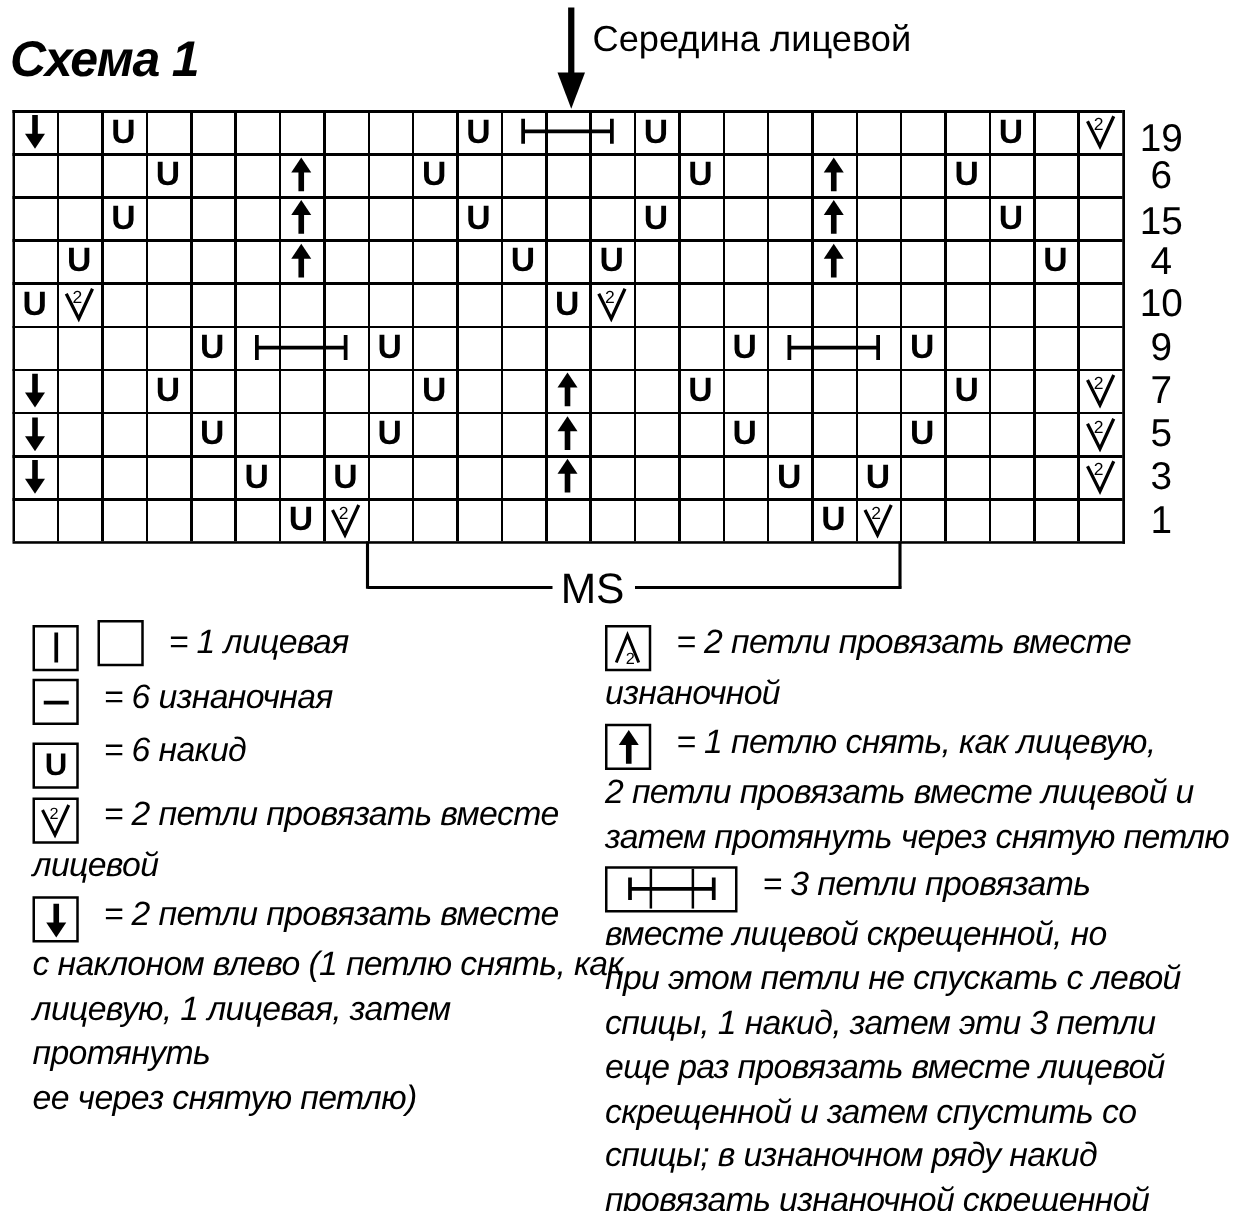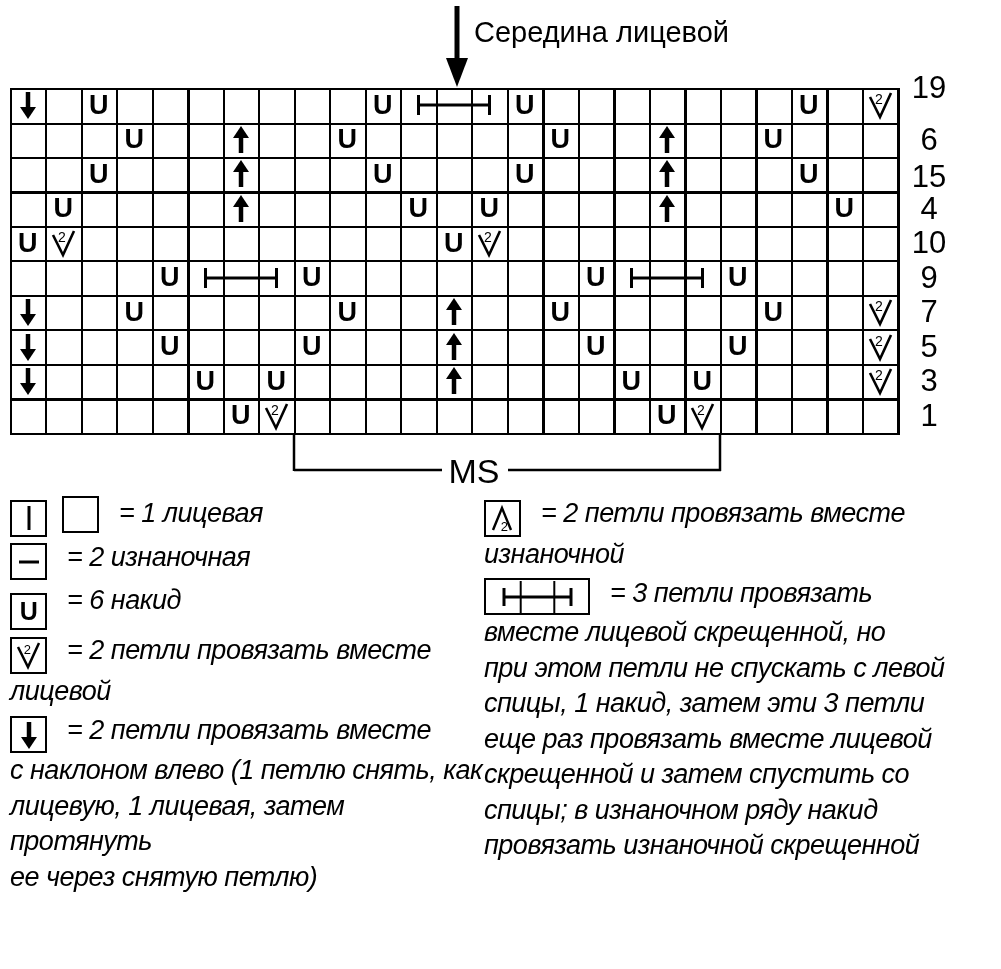--- a/index.html
+++ b/index.html
@@ -32,20 +32,21 @@
           vertical-align:-11px;margin-right:13px;background:#fff;}
   .lg-box.second{margin-left:2px;}
   .lg-box.wide{width:106px;}
   .lg-u{font-size:25px;font-weight:bold;font-style:normal;line-height:1;}
 </style>
 </head>
 <body>
 
 <div id="page">
 
+  <div class="title">Схема 1</div>
 
   <div class="center-arrow">
     <svg width="32" height="84" viewBox="0 0 32 84">
       <line x1="16" y1="2" x2="16" y2="58" stroke="#000" stroke-width="5"></line>
       <polygon points="5,54 27,54 16,83" fill="#000"></polygon>
     </svg>
   </div>
   <div class="center-label">Середина лицевой</div>
 
   <div class="grid">
@@ -299,21 +300,21 @@
         <span class="u-glyph">U</span>
       </div>
       <div class="cellsym" style="left: 674.5px; top: 310.5px; width: 35.5px; height: 34.5px;">
         <svg width="30" height="30" viewBox="0 0 30 30">
           <polyline points="5,7 15,27 26,3" fill="none" stroke="#000" stroke-width="2.6"></polyline>
           <text x="14" y="14" font-size="14" text-anchor="middle" fill="#000">2</text>
         </svg>
       </div>
     </div>
   <div>
-      <div class="rownum" style="top: 71px;">19</div>
+      <div class="rownum" style="top: 94px;">19</div>
       <div class="rownum" style="top: 122.5px;">6</div>
       <div class="rownum" style="top: 160px;">15</div>
       <div class="rownum" style="top: 191.5px;">4</div>
       <div class="rownum" style="top: 226px;">10</div>
       <div class="rownum" style="top: 260.5px;">9</div>
       <div class="rownum" style="top: 295px;">7</div>
       <div class="rownum" style="top: 329.5px;">5</div>
       <div class="rownum" style="top: 364px;">3</div>
       <div class="rownum" style="top: 398.5px;">1</div>
     </div>
@@ -321,36 +322,36 @@
   <div class="ms-svg">
     <svg width="460" height="42" viewBox="0 0 460 42">
       <line x1="10" y1="0" x2="10" y2="38" stroke="#000" stroke-width="2.5"></line>
       <line x1="436" y1="0" x2="436" y2="38" stroke="#000" stroke-width="2.5"></line>
       <line x1="10" y1="37" x2="158" y2="37" stroke="#000" stroke-width="2.5"></line>
       <line x1="224" y1="37" x2="437" y2="37" stroke="#000" stroke-width="2.5"></line>
     </svg>
   </div>
   <div class="ms-text">MS</div>
 
-  <div class="legend-col" style="left:10px;width:480px;">
+  <div class="legend-col" style="left:26px;width:480px;">
     <div class="legend-item">
       <span class="lg-box">
         <svg width="28" height="30" viewBox="0 0 28 30">
             <line x1="14" y1="3" x2="14" y2="27" stroke="#000" stroke-width="3"></line>
           </svg>
       </span><span class="lg-box second"></span>
       <span class="legend-text">= 1 лицевая</span>
     </div>
     <div class="legend-item">
       <span class="lg-box">
         <svg width="28" height="30" viewBox="0 0 28 30">
             <line x1="4" y1="15" x2="24" y2="15" stroke="#000" stroke-width="3"></line>
           </svg>
       </span>
-      <span class="legend-text">= 2 изнаночная</span>
+      <span class="legend-text">= 6 изнаночная</span>
     </div>
     <div class="legend-item">
       <span class="lg-box">
           <span class="lg-u">U</span>
         </span>
       <span class="legend-text">= 6 накид</span>
     </div>
     <div class="legend-item">
       <span class="lg-box">
         <svg width="29" height="29" viewBox="0 0 29 29">
@@ -378,20 +379,31 @@
   <div class="legend-col" style="left:484px;width:517px;">
     <div class="legend-item">
       <span class="lg-box">
         <svg width="27" height="29" viewBox="0 0 27 29">
             <polyline points="4,26 13,4 22,26" fill="none" stroke="#000" stroke-width="2.4"></polyline>
             <text x="15" y="27" font-size="13" text-anchor="middle" font-style="normal" fill="#000">2</text>
           </svg>
       </span>
       <span class="legend-text">= 2 петли провязать вместе
 изнаночной</span>
+    </div>
+    <div class="legend-item">
+      <span class="lg-box">
+        <svg width="26" height="30" viewBox="0 0 26 30">
+            <line x1="13" y1="28" x2="13" y2="9" stroke="#000" stroke-width="4.5"></line>
+            <polygon points="5,13 21,13 13,1" fill="#000"></polygon>
+          </svg>
+      </span>
+      <span class="legend-text">= 1 петлю снять, как лицевую,
+2 петли провязать вместе лицевой и
+затем протянуть через снятую петлю</span>
     </div>
     <div class="legend-item">
       <span class="lg-box wide">
         <svg width="101" height="32" viewBox="0 0 101 32">
           <line x1="33.7" y1="0" x2="33.7" y2="32" stroke="#000" stroke-width="2"></line>
           <line x1="67.3" y1="0" x2="67.3" y2="32" stroke="#000" stroke-width="2"></line>
           <line x1="17" y1="16" x2="84" y2="16" stroke="#000" stroke-width="3"></line>
           <line x1="17" y1="7" x2="17" y2="25" stroke="#000" stroke-width="3"></line>
           <line x1="84" y1="7" x2="84" y2="25" stroke="#000" stroke-width="3"></line>
         </svg>

